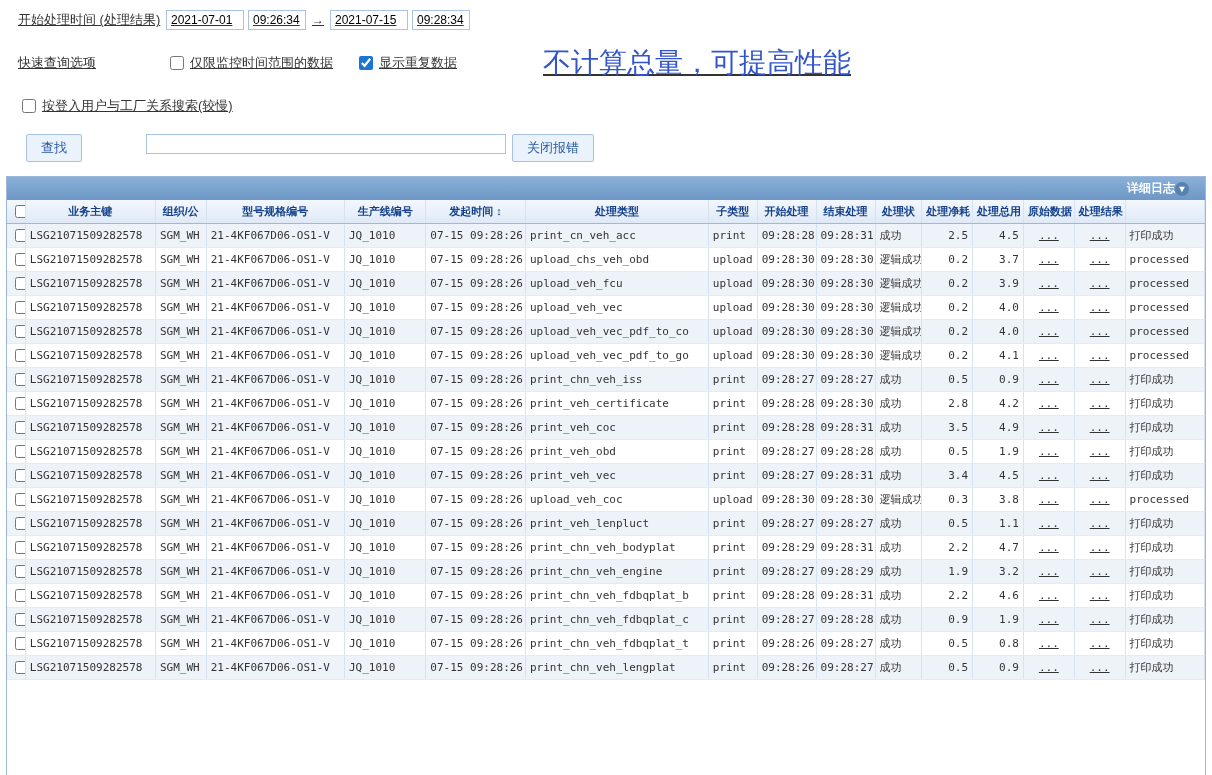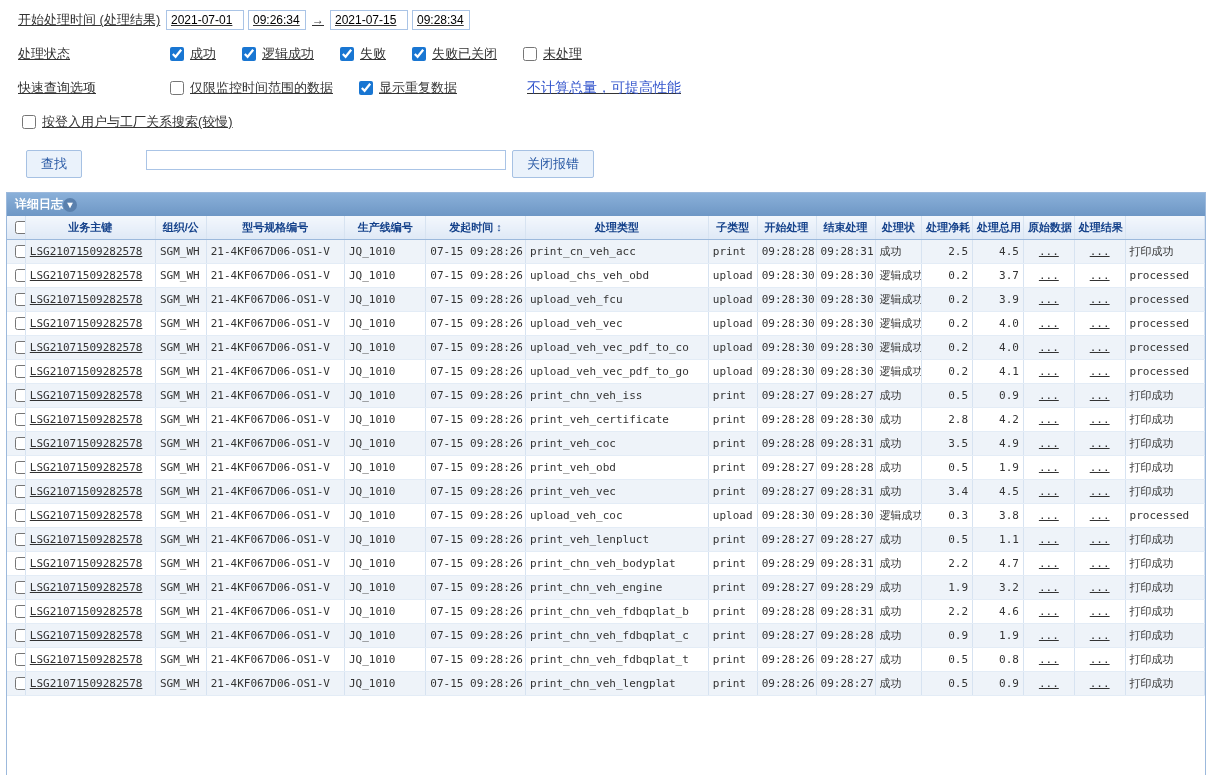--- a/index.html
+++ b/index.html
@@ -27,23 +27,23 @@
   width: 14px; height: 14px; margin-right: 6px;
   accent-color: #1976d2;
 }
 .circle-annot {
   border: 2px solid #4a9c4a;
   border-radius: 50% / 70%;
   padding: 6px 22px 10px 12px;
   margin-left: -8px;
 }
 .big-annot {
-  margin-left: 48px;
+  margin-left: 64px;
   color: #3355cc;
-  font-size: 14px;
+  font-size: 28px;
 }
 .btn {
   background: #eaf2fb;
   border: 1px solid #a6c1e3;
   color: #2a5aa5;
   padding: 4px 14px;
   border-radius: 2px;
   cursor: pointer;
   font-size: 13px;
 }
@@ -51,24 +51,24 @@
 .close-reason-input { width: 360px; margin-left: 4px; margin-right: 6px; }
 .close-text { font-size: 13px; }
 .panel {
   margin: 4px 6px 0 6px;
   border: 1px solid #9cb9dc;
 }
 .panel-header {
   background: linear-gradient(#8ab0d9,#6e97c5);
   color: #fff;
   font-weight: bold;
-  padding: 3px 8px;
+  padding: 3px 16px;
   font-size: 12px;
   display: flex;
-  justify-content: flex-start;
+  justify-content: flex-end;
   align-items: center;
 }
 .collapse-icon {
   width: 14px; height: 14px;
   border-radius: 50%;
   background: #5a80ad;
   display: inline-flex; align-items: center; justify-content: center;
   font-size: 10px; cursor: pointer;
 }
 .tbl-wrap {
@@ -91,21 +91,21 @@
   background: linear-gradient(#f3f7fc,#dfe9f6);
   color: #15428b;
   font-weight: bold;
   text-align: center;
   height: 22px;
   border-bottom: 1px solid #9cb9dc;
 }
 tbody tr { height: 22px; }
 tbody tr.alt { background: #eef3f9; }
 .mono { font-family: "Consolas", "Menlo", monospace; font-size: 11px; color: #333; }
-.underline { text-decoration: underline; color: #333; }
+.underline { color: #333; }
 .rnum { text-align: right; }
 .link3 { text-align: center; color: #333; text-decoration: underline; font-family: monospace; }
 .chkcol { text-align: center; }
 col.c-chk{width:18px} col.c-bk{width:128px} col.c-org{width:50px}
 col.c-model{width:136px} col.c-line{width:80px} col.c-trig{width:98px}
 col.c-ptype{width:180px} col.c-sub{width:48px} col.c-begin{width:58px}
 col.c-end{width:58px} col.c-st{width:46px} col.c-net{width:50px}
 col.c-tot{width:50px} col.c-raw{width:50px} col.c-res{width:50px}
 col.c-msg{width:78px}
 .footer-bar {
@@ -128,43 +128,20 @@
 <body>
 
 <div class="filters">
   <div class="filter-row">
     <span class="filter-label">开始处理时间 (处理结果)</span>
     <input type="text" class="date-input" value="2021-07-01" style="">
     <input type="text" class="time-input" value="09:26:34" style="">
     <span class="sep">→</span>
     <input type="text" class="date-input" value="2021-07-15" style="">
     <input type="text" class="time-input" value="09:28:34" style="">
-  </div>
-  <div class="filter-row">
-    <span class="filter-label">处理状态</span>
-    <label class="chk">
-        <input type="checkbox" checked="" style="">
-        <span>成功</span>
-      </label>
-    <label class="chk">
-        <input type="checkbox" checked="" style="">
-        <span>逻辑成功</span>
-      </label>
-    <label class="chk">
-        <input type="checkbox" checked="" style="">
-        <span>失败</span>
-      </label>
-    <label class="chk">
-        <input type="checkbox" checked="" style="">
-        <span>失败已关闭</span>
-      </label>
-    <label class="chk">
-        <input type="checkbox" style="">
-        <span>未处理</span>
-      </label>
   </div>
   <div class="filter-row">
     <span class="filter-label">快速查询选项</span>
     <label class="chk">
         <input type="checkbox" style="">
         <span>仅限监控时间范围的数据</span>
       </label>
     <label class="chk">
         <input type="checkbox" checked="" style="">
         <span>显示重复数据</span>

